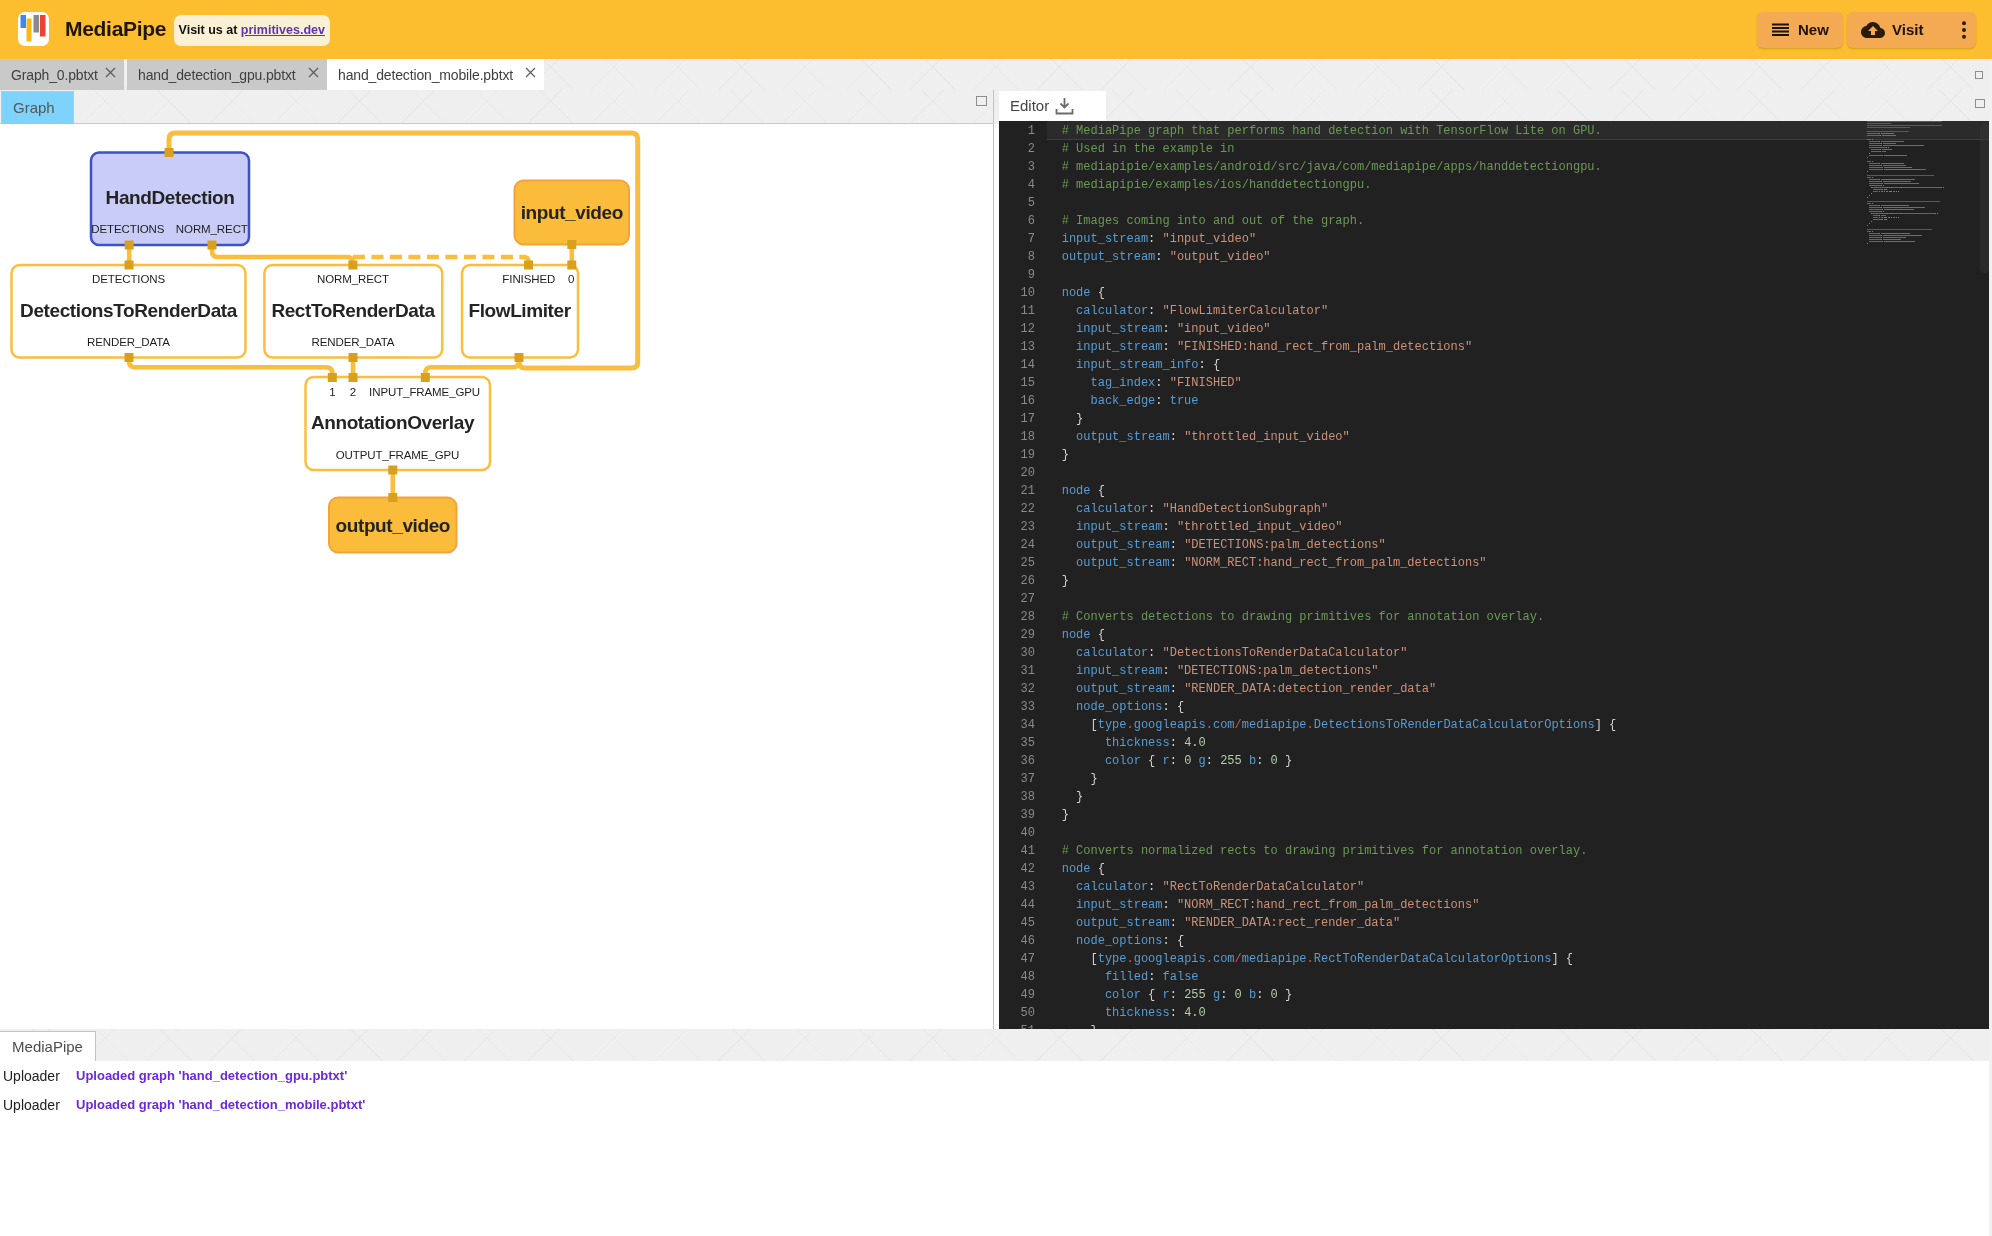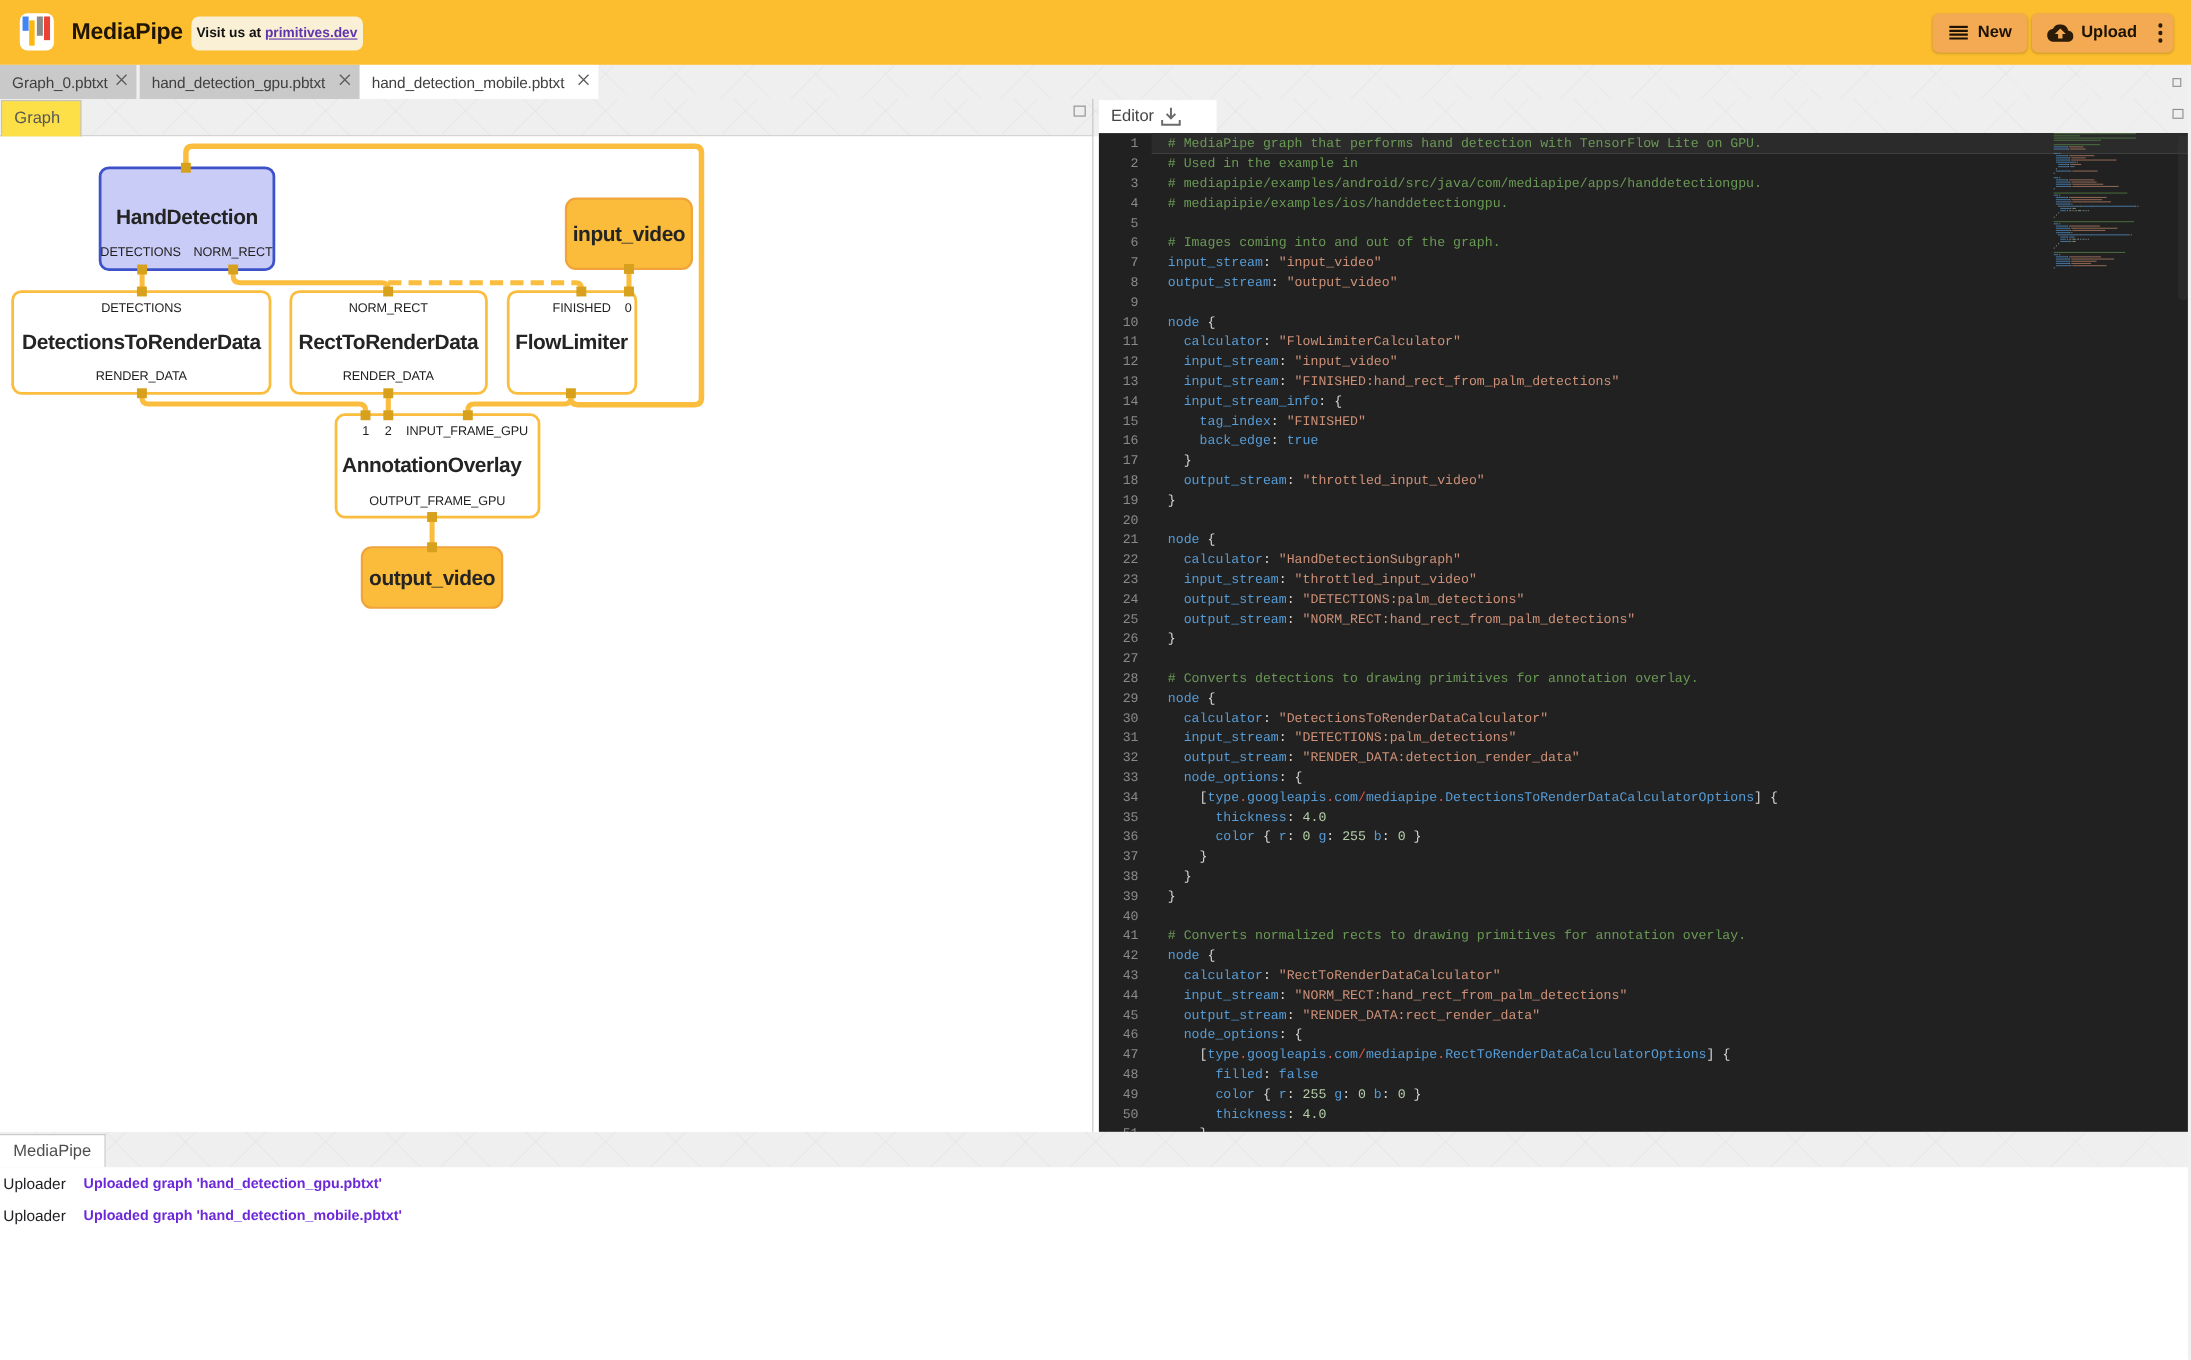--- a/index.html
+++ b/index.html
@@ -10,21 +10,21 @@
 #brand{position:absolute;left:65px;top:17px;font-size:21px;font-weight:bold;color:#201505;letter-spacing:-.3px}
 #pill{position:absolute;left:173.5px;top:14.5px;height:31.5px;background:#FAF0D5;border-radius:7px;
  font-size:12.5px;font-weight:bold;color:#111;width:156.5px;text-align:center;line-height:31.5px;white-space:nowrap}
 #pill a{color:#5E35B1;text-decoration:underline}
 .btn{position:absolute;top:12px;height:36px;background:#F3AA52;border-radius:6px;color:#1d1205;
  font-size:15px;font-weight:bold;box-shadow:0 1px 2px rgba(0,0,0,.18)}
 #tabbar{position:absolute;left:0;top:58.5px;width:1992px;height:31.5px}
 .ftab{position:absolute;top:58.5px;height:31.5px;font-size:14px;letter-spacing:-.15px;color:#3f3f3f;line-height:32px;padding-left:11px;white-space:nowrap}
 #hdrrow{position:absolute;left:0;top:90px;width:1992px;height:34px}
 #canvas{position:absolute;left:0;top:124px;width:993px;height:905px;background:#fff}
-#gtab{position:absolute;left:1px;top:90.5px;width:73px;height:33.5px;background:#fde047;border:1px solid #c4c4c4;border-bottom:none;
+#gtab{position:absolute;left:1px;top:90.5px;width:73px;height:33.5px;background:#7dd3fc;border:1px solid #c4c4c4;border-bottom:none;
  font-size:15px;color:#575757;line-height:32px;padding-left:11px}
 #divider{position:absolute;left:993px;top:90px;width:1px;height:939px;background:#c4c4c4}
 #etab{position:absolute;left:999px;top:91px;width:107px;height:30px;background:#fff;font-size:15px;color:#444;line-height:30px;padding-left:11px}
 #editor{position:absolute;left:999px;top:121px;width:993px;height:907.6px;background:#212121;overflow:hidden}
 #curline{position:absolute;left:48px;width:1931px;top:0;height:18.6px;background:#2b2b2b;border-bottom:1px solid #3e3e3e}
 #gutter{position:absolute;left:0;top:.6px;width:36px;text-align:right;font:12px/18px "Liberation Mono",monospace;color:#8a8a8a}
 #codebox{position:absolute;left:62.7px;top:.6px;font:12px/18px "Liberation Mono",monospace;color:#d4d4d4;white-space:pre}
 #codebox i,#gutter i{font-style:normal}
 i.c{color:#6A9955}i.k{color:#569CD6}i.s{color:#CE9178}i.n{color:#B5CEA8}i.r{color:#E5534B}
 #minimap{position:absolute;left:867.8px;top:0;width:112px}
@@ -50,21 +50,21 @@
 <div class="btn" style="left:1757px;width:86px">
 <svg width="17" height="14" style="position:absolute;left:15px;top:11px">
 <path d="M0 1.5 H17 M0 5 H17 M0 8.5 H17 M0 12 H17" stroke="#1d1205" stroke-width="2"></path>
     </svg>
 <span style="position:absolute;left:41px;top:0;line-height:36px">New</span>
   </div>
 <div class="btn" style="left:1847px;width:129px">
 <svg width="24" height="17" viewBox="0 0 24 17" style="position:absolute;left:14px;top:10px">
 <path d="M19.35 6.04A7.49 7.49 0 0 0 12 0 7.48 7.48 0 0 0 5.35 4.04 5.994 5.994 0 0 0 0 10c0 3.31 2.69 6 6 6h13c2.76 0 5-2.24 5-5 0-2.64-2.05-4.78-4.65-4.96zM14 9v4h-4V9H7l5-5 5 5h-3z" fill="#2a1c08"></path>
     </svg>
-<span style="position:absolute;left:45px;top:0;line-height:36px">Upload</span>
+<span style="position:absolute;left:45px;top:0;line-height:36px">Visit</span>
 <svg width="4" height="18" style="position:absolute;right:10px;top:9px">
 <circle cx="2" cy="2.2" r="2" fill="#2a1c08"></circle>
       <circle cx="2" cy="9" r="2" fill="#2a1c08"></circle>
       <circle cx="2" cy="15.8" r="2" fill="#2a1c08"></circle>
     </svg>
   </div>
 <div id="tabbar" class="hatch"></div>
 <div class="ftab" style="left:0;width:124px;background:#c9c9c9">Graph_0.pbtxt<svg width="11" height="11" viewBox="0 0 11 11" style="position:absolute;top:8px;right:8px">
       <path d="M1 1 L10 10 M10 1 L1 10" stroke="#5c5c5c" stroke-width="1.2"></path>
     </svg></div>

